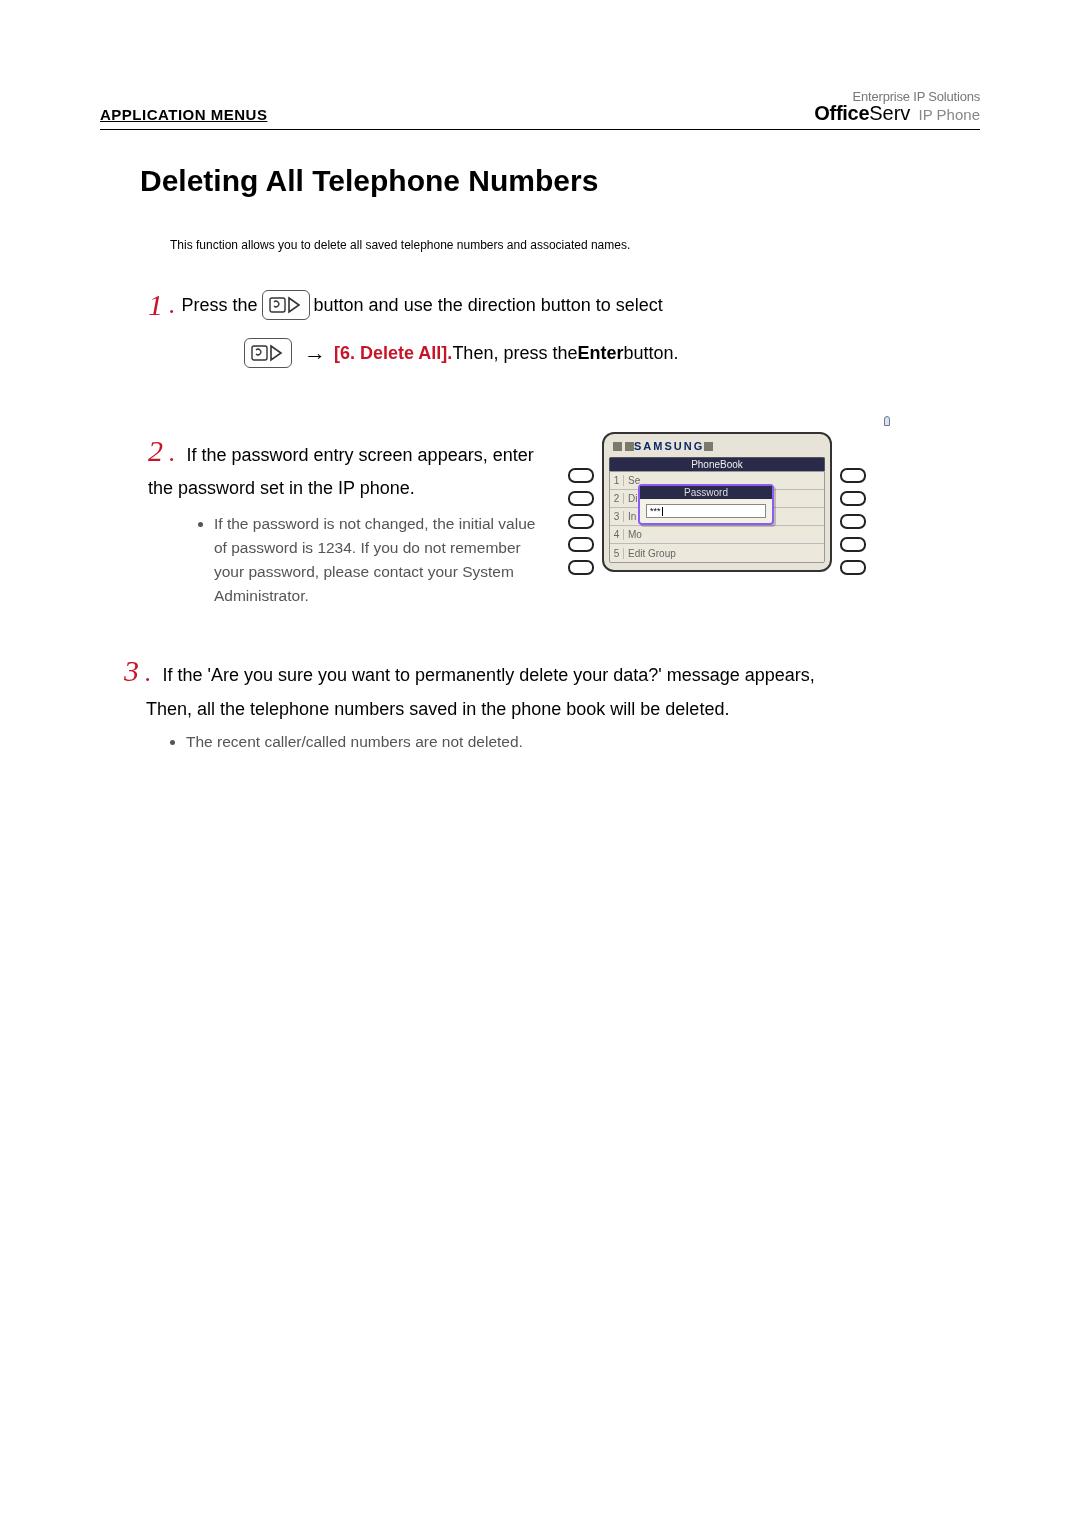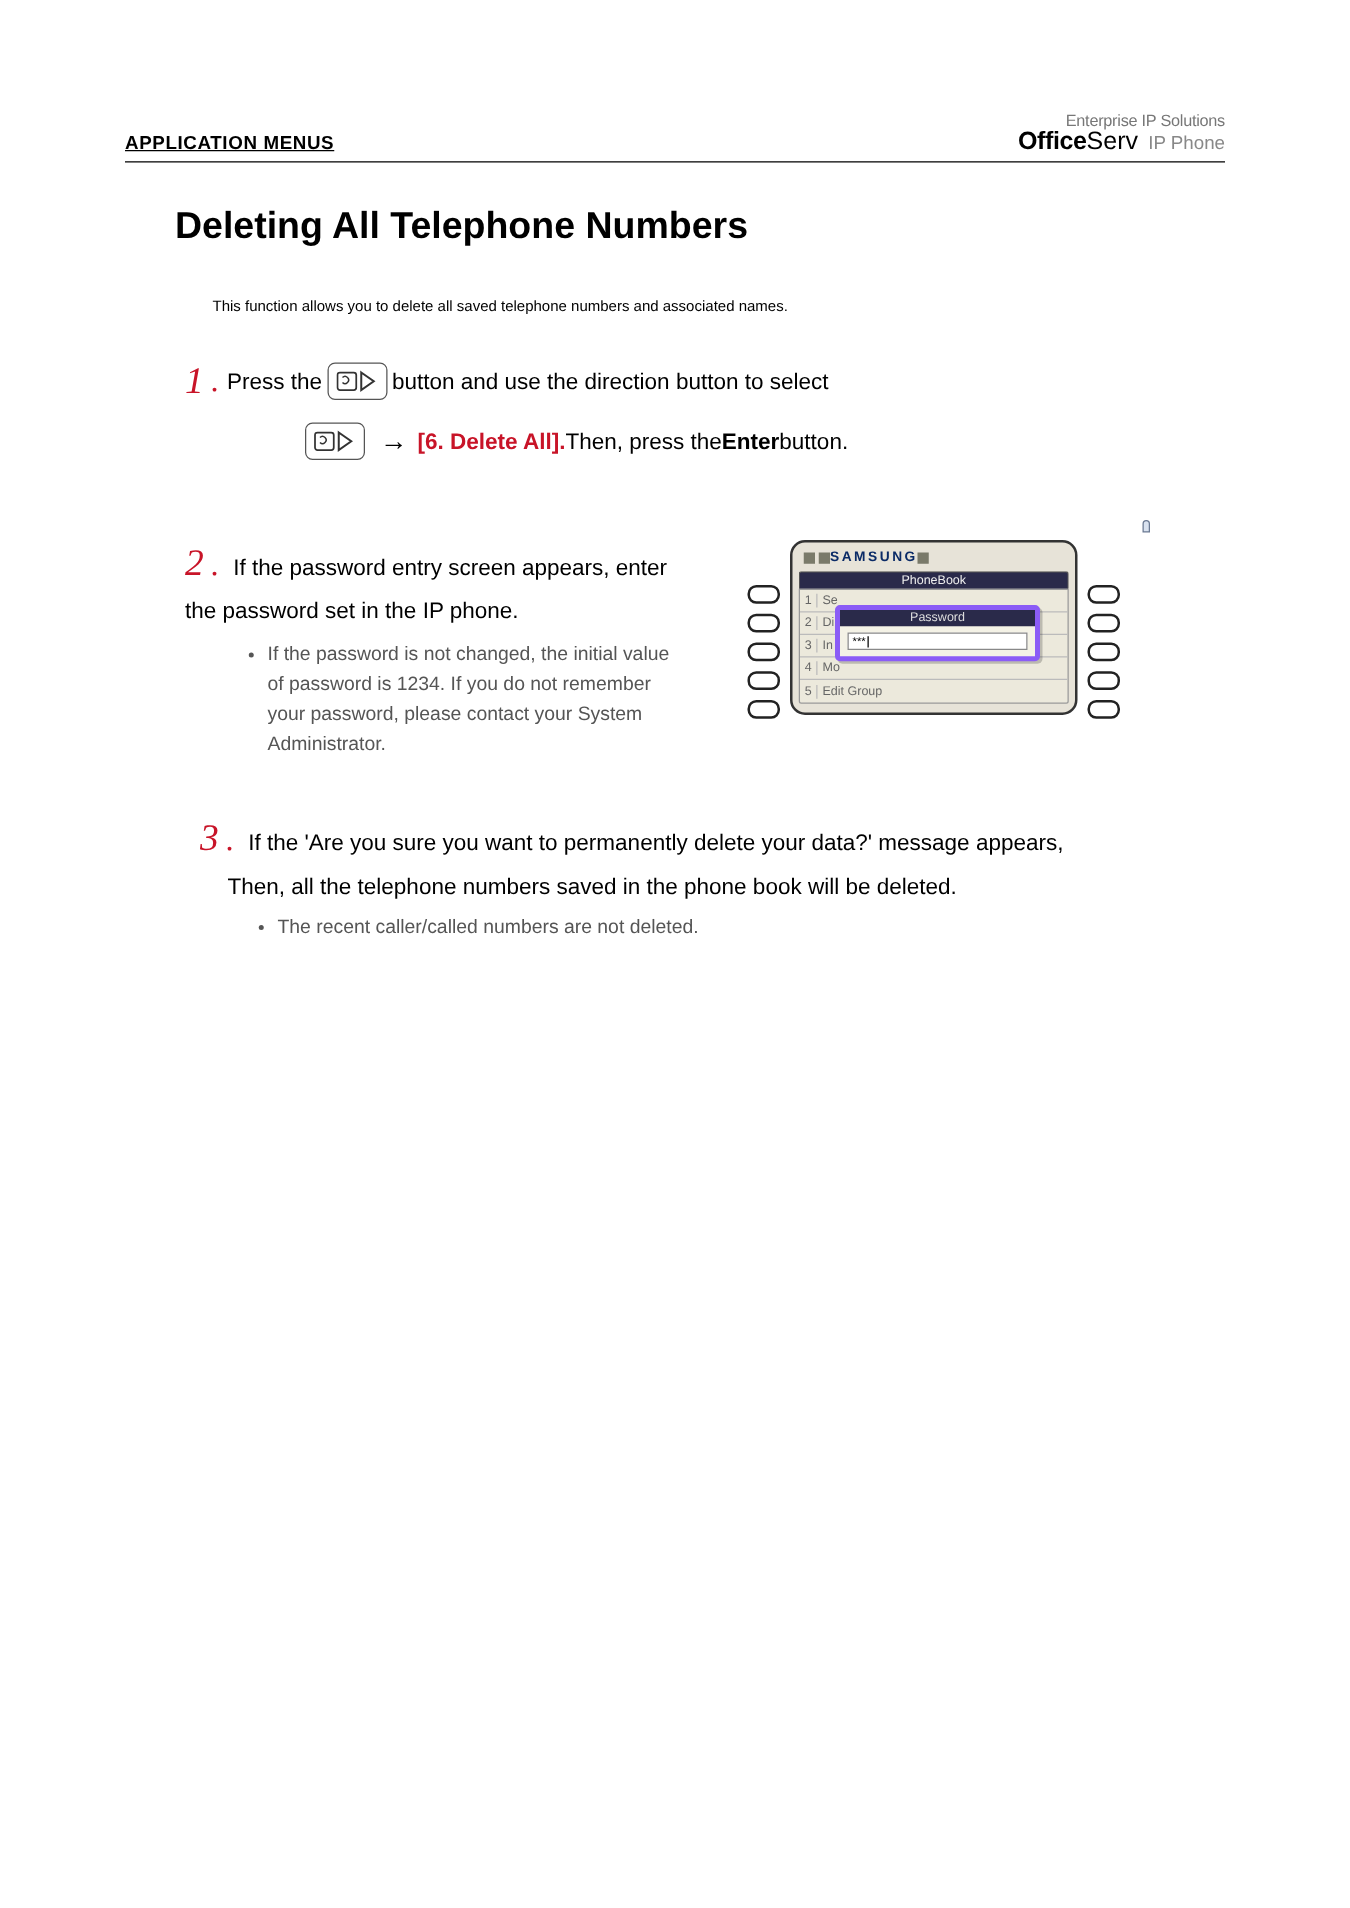--- a/index.html
+++ b/index.html
@@ -22,47 +22,47 @@
   .step-dot { font-family: Georgia, 'Times New Roman', serif; font-style: italic; font-size: 26px; color: #c81428; margin-right: 6px; }
 
   .phone-btn { display: inline-flex; align-items: center; justify-content: center; border: 1.5px solid #555; border-radius: 6px; padding: 4px 6px; margin: 0 4px; vertical-align: middle; }
   .phone-btn svg { display: block; }
 
   .sub-row { margin-left: 92px; margin-top: 16px; display: flex; align-items: center; font-size: 18px; }
   .arrow-big { font-size: 22px; font-weight: bold; margin: 0 8px; }
   .accent { color: #c81428; font-weight: bold; }
   .bold { font-weight: bold; }
 
-  .step2-wrap { display: flex; align-items: flex-start; margin-left: 48px; margin-top: 60px; margin-bottom: 40px; gap: 50px; }
+  .step2-wrap { display: flex; align-items: flex-start; margin-left: 48px; margin-top: 60px; margin-bottom: 40px; gap: 20px; }
   .step2-text { flex: 0 0 400px; }
   .step2-line { font-size: 18px; line-height: 1.55; }
   .note-list { margin-top: 10px; margin-left: 48px; font-size: 15.5px; color: #555; line-height: 1.55; }
   .note-list li { list-style: disc; margin-left: 18px; }
 
   .device { flex: 0 0 330px; display: flex; align-items: flex-start; gap: 8px; margin-top: 4px; }
   .soft-col { display: flex; flex-direction: column; gap: 8px; margin-top: 36px; }
   .soft-key { width: 26px; height: 15px; border: 2px solid #222; border-radius: 7px; background: #fff; }
   .screen { width: 230px; background: #e7e3d8; border: 2.5px solid #333; border-radius: 12px; padding: 4px 5px 7px 5px; position: relative; }
   .screen-top { display: flex; justify-content: flex-start; align-items: center; padding: 2px 4px 5px 4px; font-size: 11px; font-weight: bold; color: #0a2a66; letter-spacing: 2px; }
   .scr-icons { display:flex; gap:3px; }
   .scr-icons span { width:9px; height:9px; background:#7a7a6a; display:inline-block; }
   .phonebook-bar { background: #2a2a4a; color: #eee; font-size: 10px; text-align: center; padding: 1px 0; border-radius: 2px 2px 0 0; border: 1px solid #555; border-bottom: none; }
   .rows { background: #ece9dc; border: 1px solid #999; border-radius: 0 0 2px 2px; }
   .rrow { display: flex; align-items: center; font-size: 10px; color: #666; border-bottom: 1px solid #bbb; height: 18px; position: relative; }
   .rrow:last-child { border-bottom: none; }
   .rrow .rn { width: 14px; text-align: center; border-right: 1px solid #bbb; }
   .rrow .rt { padding-left: 4px; white-space: nowrap; overflow: hidden; }
-  .pw-popup { position: absolute; top: 50px; left: 34px; width: 164px; background: #f4f2e6; border: 4px solid #8b5cf6; border-radius: 4px; box-shadow: 2px 2px 0 rgba(0,0,0,0.2); }
+  .pw-popup { position: absolute; top: 50px; left: 34px; width: 136px; background: #f4f2e6; border: 2px solid #8b5cf6; border-radius: 4px; box-shadow: 2px 2px 0 rgba(0,0,0,0.2); }
   .pw-title { background: #2a2a4a; color: #ddd; font-size: 10px; text-align: center; padding: 1px 0; }
   .pw-body { padding: 5px 6px; }
   .pw-field { background: #fff; border: 1px solid #888; height: 14px; font-size: 9px; padding: 0 3px; line-height: 12px; display:flex; align-items:center; }
   .stylus-tip { position:absolute; top:-12px; right:-24px; width:6px; height:10px; background:#d9e2ef; border:1px solid #6a7992; border-radius: 3px 3px 0 0; }
   .devwrap { position:relative; display:inline-block; }
 
-  .step3 { margin-left: 60px; margin-top: 40px; }
+  .step3 { margin-left: 24px; margin-top: 40px; }
   .step3 .body { font-size: 18px; line-height: 1.55; }
   .step3-line2 { margin-left: 22px; font-size: 18px; margin-top: 2px; }
   .step3-line3 { margin-left: 22px; font-size: 18px; margin-top: 4px; }
 
   .footer { position: absolute; bottom: 70px; left: 100px; right: 100px; display: flex; justify-content: space-between; font-size: 15px; color: #222; }
 </style>
 </head>
 <body>
 
 <div class="page">

